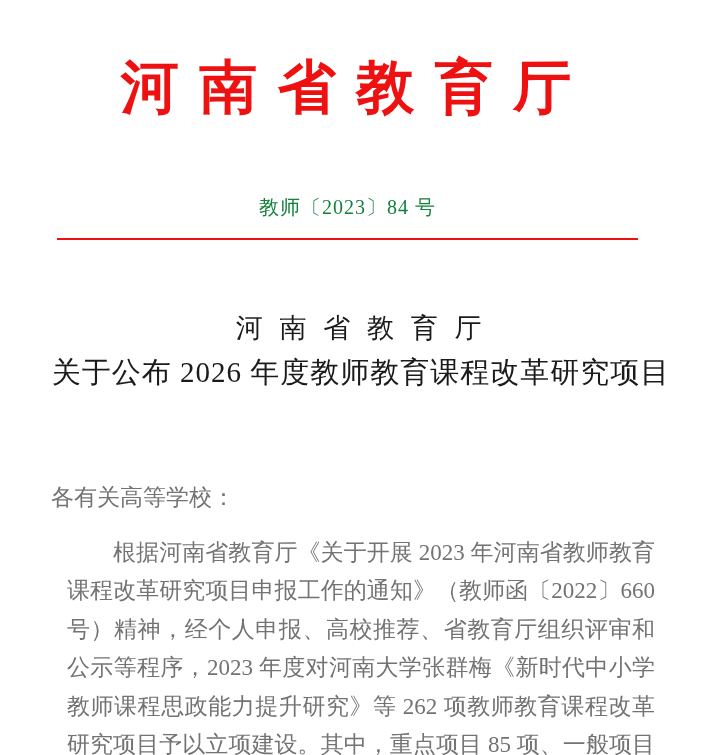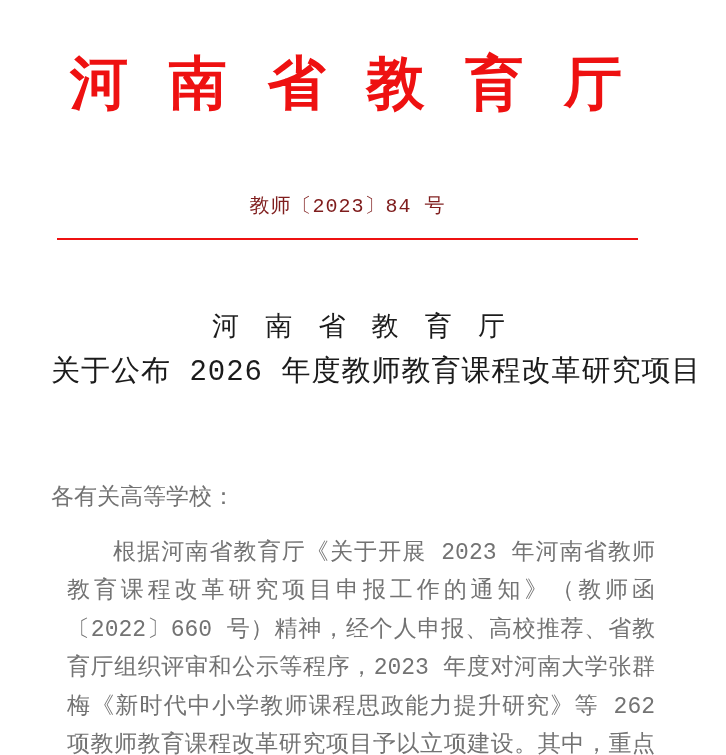--- a/index.html
+++ b/index.html
@@ -6,21 +6,21 @@
     margin: 0;
     padding: 0;
     background: #ffffff;
   }
   .page {
     position: relative;
     width: 726px;
     height: 755px;
     background: #ffffff;
     overflow: hidden;
-    font-family: Liberation Mono, monospace;
+    font-family: Liberation Serif, serif;
     color: #1b1b1b;
   }
   
   .agency {
     position: absolute;
     top: 50px;
     left: 57px;
     width: 581px;
     text-align: center;
     font-size: 58px;
@@ -33,21 +33,21 @@
   
   .docnum {
     position: absolute;
     top: 193px;
     left: 57px;
     width: 581px;
     text-align: center;
     font-size: 20px;
     line-height: 28px;
     letter-spacing: 1px;
-    color: #7f1d1d;
+    color: #15803d;
     white-space: nowrap;
   }
   
   .rule {
     position: absolute;
     top: 238px;
     left: 57px;
     width: 581px;
     height: 2px;
     background: #ee1111;

